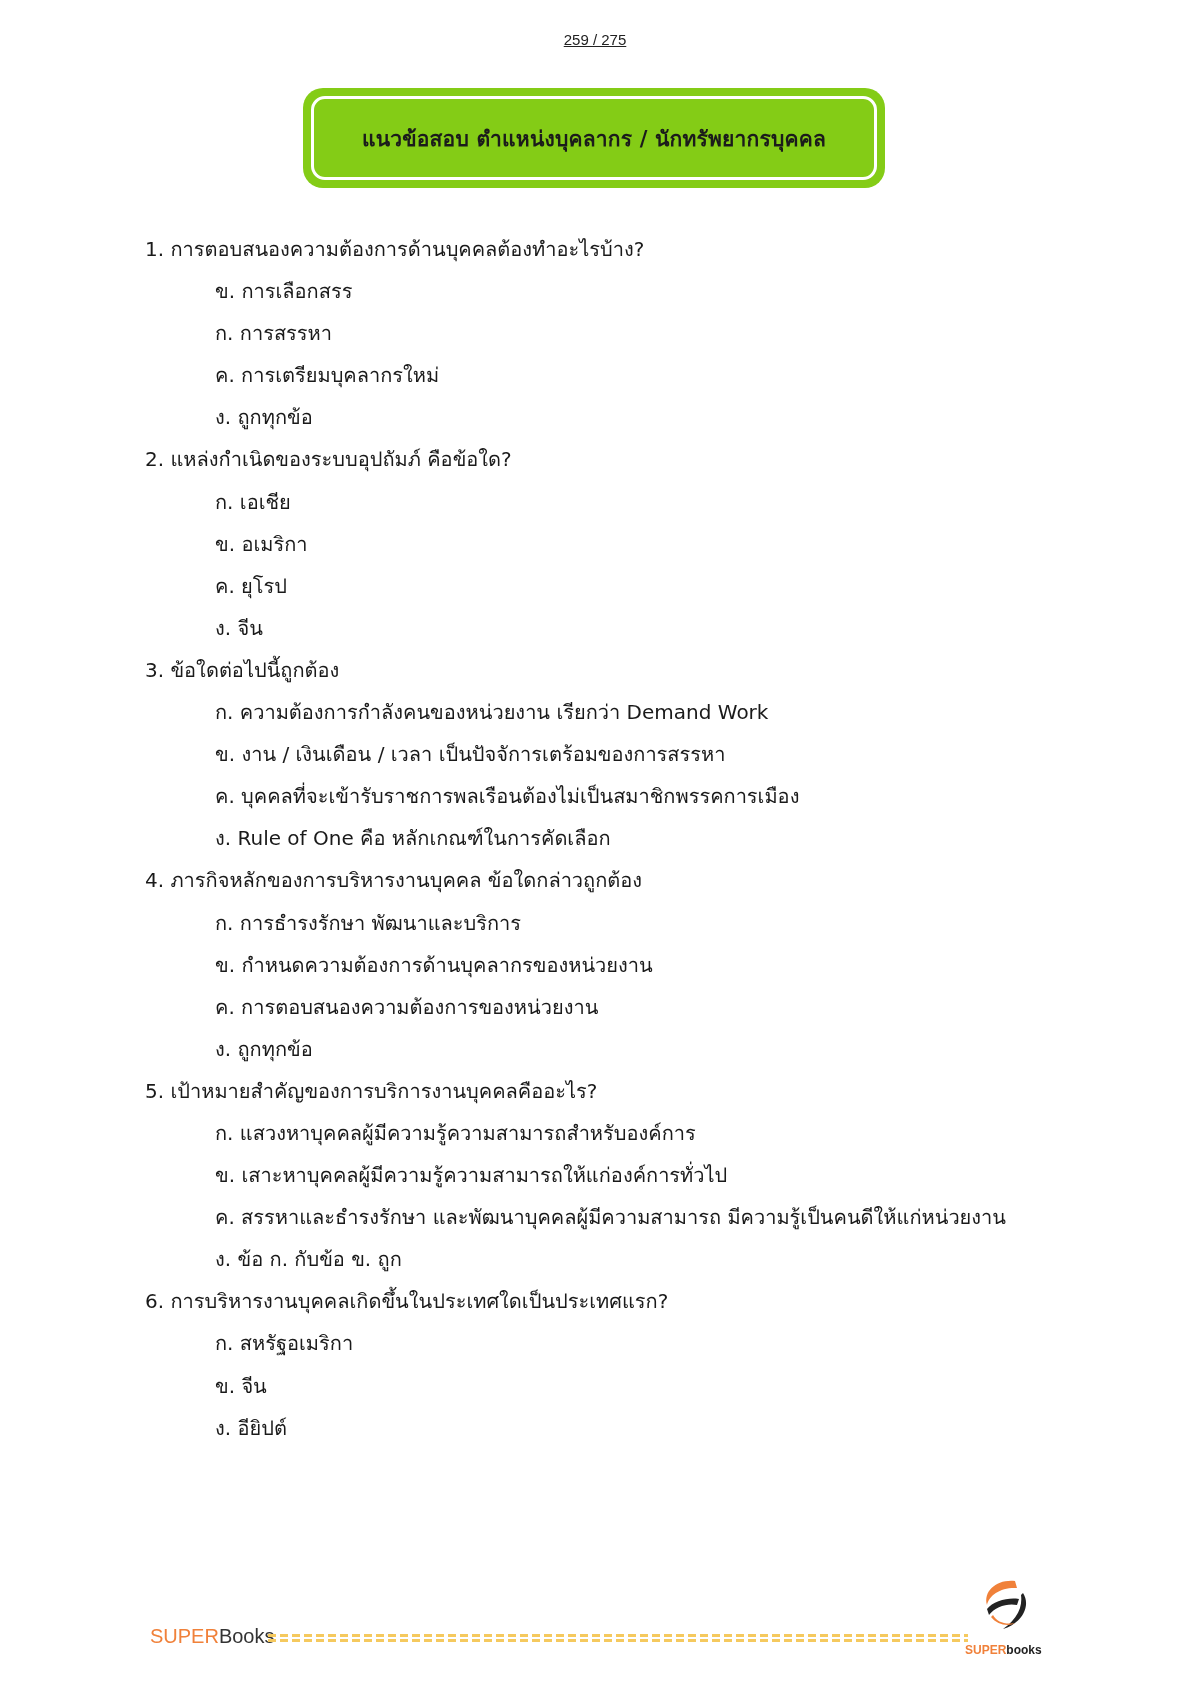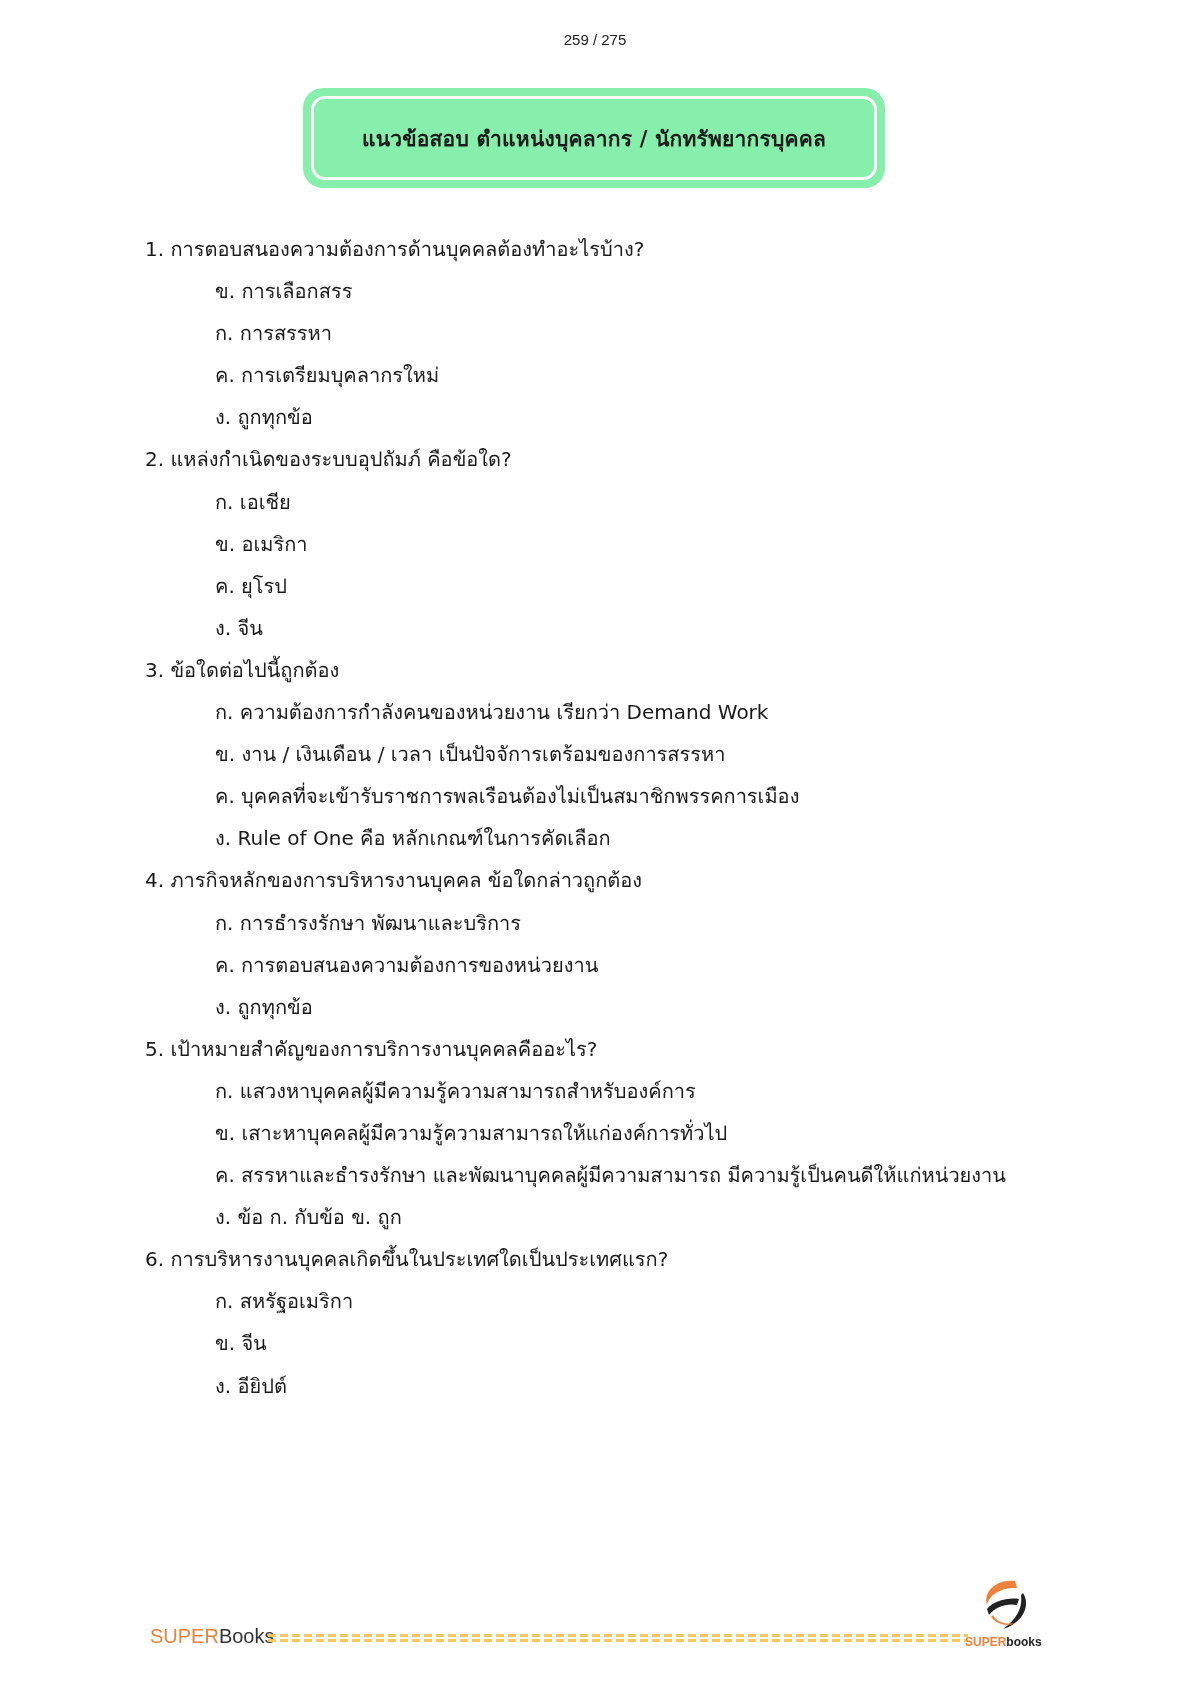--- a/index.html
+++ b/index.html
@@ -1,42 +1,42 @@
 <!DOCTYPE html>
 <html><head>
 <meta charset="utf-8">
 <style>
   html, body { margin: 0; padding: 0; background: #ffffff; }
   body { width: 1190px; height: 1683px; position: relative; overflow: hidden;
          font-family: "DejaVu Sans", "Liberation Sans", sans-serif; color: #1a1a1a; }
   .page-number { position: absolute; top: 31px; left: 0; width: 1190px; text-align: center;
-                 font-family: "Liberation Sans", sans-serif; font-size: 15px; color: #222; }
+                 font-family: "Liberation Sans", sans-serif; font-size: 15px; color: #222; text-decoration: underline; }
   .title-box { position: absolute; left: 303px; top: 88px; width: 582px; height: 100px;
-               background: #86efac; border-radius: 20px; box-sizing: border-box; }
+               background: #84cc16; border-radius: 20px; box-sizing: border-box; }
   .title-inner { position: absolute; left: 8px; top: 8px; right: 8px; bottom: 8px;
                  border: 3px solid #ffffff; border-radius: 14px; display: flex;
                  align-items: center; justify-content: center; }
   .title-text { font-size: 21px; font-weight: bold; color: #1b1b1b; letter-spacing: 0.2px; }
   .qlist { position: absolute; left: 145px; top: 228px; width: 900px; }
   .line { height: 42.1px; line-height: 42.1px; font-size: 20px; white-space: nowrap; }
   .opt { padding-left: 70px; }
   .footer { position: absolute; left: 150px; top: 1625px; width: 940px; height: 40px; }
   .brand { position: absolute; left: 0; top: 0; font-family: "Liberation Sans", sans-serif; font-size: 20px; }
   .brand .sup { color: #f0813a; }
   .brand .bk { color: #333; }
   .dashes { position: absolute; left: 118px; top: 9px; width: 700px; height: 8px;
             background: repeating-linear-gradient(90deg, #f5c95e 0 8px, transparent 8px 12px);
             border-top: 0; }
   .dashes::after { content: ""; position: absolute; left: 0; top: 5px; width: 100%; height: 3px;
             background: repeating-linear-gradient(90deg, #f5c95e 0 8px, transparent 8px 12px); }
   .dashes::before { content: ""; position: absolute; left: 0; top: 0; width: 100%; height: 3px;
             background: repeating-linear-gradient(90deg, #f5c95e 0 8px, transparent 8px 12px); }
   .dashes { background: none; }
   .logo { position: absolute; left: 965px; top: 1575px; width: 100px; height: 80px; }
-  .logo-text { position: absolute; left: 0; top: 60px; font-family: "Liberation Sans", sans-serif;
+  .logo-text { position: absolute; left: 0; top: 68px; font-family: "Liberation Sans", sans-serif;
                font-weight: bold; font-size: 12px; }
   .logo-text .s { color: #f0813a; }
   .logo-text .b { color: #222; }
 </style>
 </head>
 <body>
 
 <div class="page-number">259 / 275</div>
 
 <div class="title-box">
@@ -63,20 +63,21 @@
   <div>
     <div class="line">3. ข้อใดต่อไปนี้ถูกต้อง</div>
     <div class="line opt">ก. ความต้องการกำลังคนของหน่วยงาน เรียกว่า Demand Work</div>
     <div class="line opt">ข. งาน / เงินเดือน / เวลา เป็นปัจจัการเตร้อมของการสรรหา</div>
     <div class="line opt">ค. บุคคลที่จะเข้ารับราชการพลเรือนต้องไม่เป็นสมาชิกพรรคการเมือง</div>
     <div class="line opt">ง. Rule of One คือ หลักเกณฑ์ในการคัดเลือก</div>
   </div>
   <div>
     <div class="line">4. ภารกิจหลักของการบริหารงานบุคคล ข้อใดกล่าวถูกต้อง</div>
     <div class="line opt">ก. การธำรงรักษา พัฒนาและบริการ</div>
+    <div class="line opt">ข. กำหนดความต้องการด้านบุคลากรของหน่วยงาน</div>
     <div class="line opt">ค. การตอบสนองความต้องการของหน่วยงาน</div>
     <div class="line opt">ง. ถูกทุกข้อ</div>
   </div>
   <div>
     <div class="line">5. เป้าหมายสำคัญของการบริการงานบุคคลคืออะไร?</div>
     <div class="line opt">ก. แสวงหาบุคคลผู้มีความรู้ความสามารถสำหรับองค์การ</div>
     <div class="line opt">ข.  เสาะหาบุคคลผู้มีความรู้ความสามารถให้แก่องค์การทั่วไป</div>
     <div class="line opt">ค.  สรรหาและธำรงรักษา และพัฒนาบุคคลผู้มีความสามารถ มีความรู้เป็นคนดีให้แก่หน่วยงาน</div>
     <div class="line opt">ง.  ข้อ ก. กับข้อ ข. ถูก</div>
   </div>

